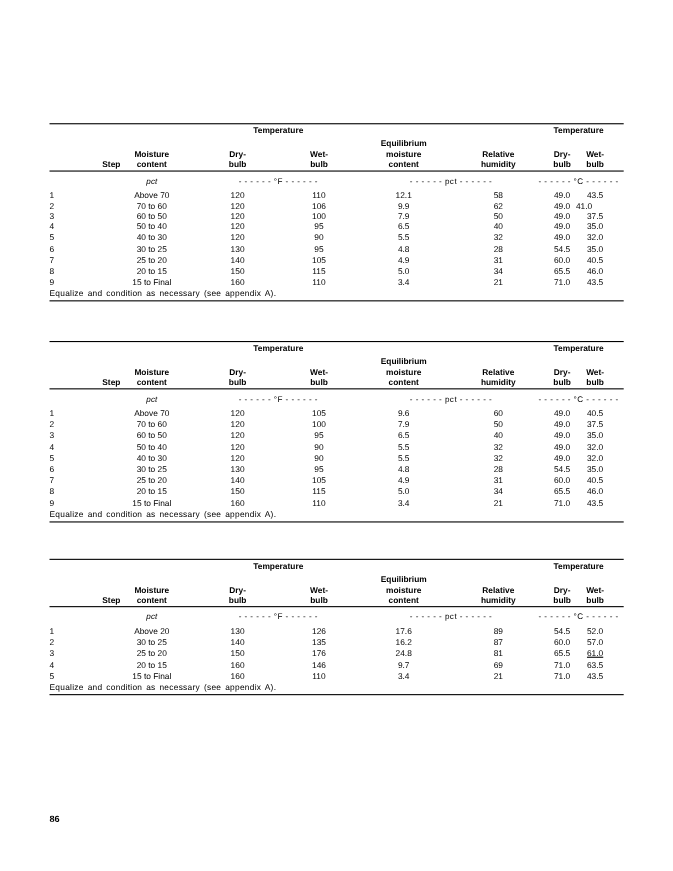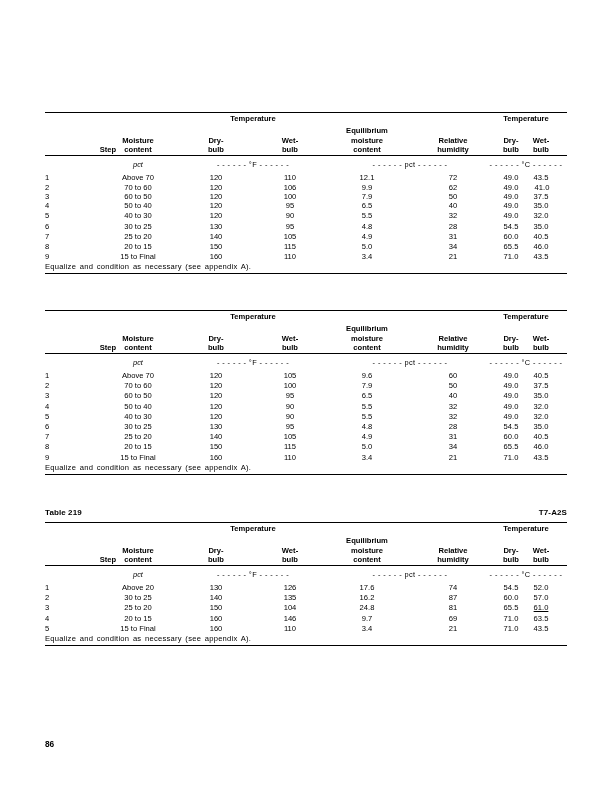--- a/index.html
+++ b/index.html
@@ -78,21 +78,21 @@
     top: 1px;
   }
   .col-head {
     position: absolute;
     font-size: 7.6px;
     font-weight: bold;
     line-height: 9.2px;
     bottom: 1px;
   }
   .col-head.ctr { text-align: center; }
-  .col-head.lft { text-align: center; padding-left: 48px; }
+  .col-head.lft { text-align: left; padding-left: 48px; }
 
   .units-row {
     position: relative;
     height: 17px;
   }
   .unit-cell {
     position: absolute;
     top: 4px;
     font-size: 7.4px;
     font-style: italic;
@@ -170,33 +170,33 @@
           <div class="unit-dash" style="left: 286px; width: 158px;">- - - - - - pct - - - - - -</div>
           <div class="unit-dash" style="left: 440px; width: 82px;">- - - - - - °C - - - - - -</div>
         </div>
         <div class="rows">
           <div class="drow">
             <div class="cell lft" style="left: 0px; width: 30px;">1</div>
             <div class="cell ctr" style="left: 48px; width: 90px;">Above 70</div>
             <div class="cell ctr" style="left: 138px; width: 66px;">120</div>
             <div class="cell ctr" style="left: 212px; width: 66px;">110</div>
             <div class="cell ctr" style="left: 286px; width: 72px;">12.1</div>
-            <div class="cell ctr" style="left: 372px; width: 72px;">72</div>
+            <div class="cell ctr" style="left: 372px; width: 72px;">58</div>
             <div class="cell ctr" style="left: 440px; width: 52px;">49.0</div>
             <div class="cell ctr" style="left: 470px; width: 52px;">43.5</div>
           </div>
           <div class="drow tight">
             <div class="cell lft" style="left: 0px; width: 30px;">2</div>
             <div class="cell ctr" style="left: 48px; width: 90px;">70 to 60</div>
             <div class="cell ctr" style="left: 138px; width: 66px;">120</div>
             <div class="cell ctr" style="left: 212px; width: 66px;">106</div>
             <div class="cell ctr" style="left: 286px; width: 72px;">9.9</div>
             <div class="cell ctr" style="left: 372px; width: 72px;">62</div>
             <div class="cell ctr" style="left: 440px; width: 52px;">49.0</div>
-            <div class="cell ctr" style="left: 471px; width: 52px;">41.0</div>
+            <div class="cell ctr" style="left: 460px; width: 52px;">41.0</div>
           </div>
           <div class="drow tight">
             <div class="cell lft" style="left: 0px; width: 30px;">3</div>
             <div class="cell ctr" style="left: 48px; width: 90px;">60 to 50</div>
             <div class="cell ctr" style="left: 138px; width: 66px;">120</div>
             <div class="cell ctr" style="left: 212px; width: 66px;">100</div>
             <div class="cell ctr" style="left: 286px; width: 72px;">7.9</div>
             <div class="cell ctr" style="left: 372px; width: 72px;">50</div>
             <div class="cell ctr" style="left: 440px; width: 52px;">49.0</div>
             <div class="cell ctr" style="left: 470px; width: 52px;">37.5</div>
@@ -375,24 +375,20 @@
             <div class="cell ctr" style="left: 286px; width: 72px;">3.4</div>
             <div class="cell ctr" style="left: 372px; width: 72px;">21</div>
             <div class="cell ctr" style="left: 440px; width: 52px;">71.0</div>
             <div class="cell ctr" style="left: 470px; width: 52px;">43.5</div>
           </div>
         </div>
         <div class="footnote">Equalize and condition as necessary (see appendix A).</div>
         <div class="rule-bottom"></div>
       </div>
       <div class="table-block" style="top: 508px;">
-        <div class="tbl-caption">
-          <span class="tbl-num">Table 219</span>
-          <span class="tbl-code">T7-A2S</span>
-        </div>
         <div class="rule-thick"></div>
         <div class="hdr">
           <div class="grp-label" style="left: 138px; width: 140px;">Temperature</div>
           <div class="grp-label" style="left: 440px; width: 82px;">Temperature</div>
           <div class="col-head lft" style="left: 0px; width: 30px;">Step</div>
           <div class="col-head ctr" style="left: 48px; width: 90px;">Moisture<br>content</div>
           <div class="col-head ctr" style="left: 138px; width: 66px;">Dry-<br>bulb</div>
           <div class="col-head ctr" style="left: 212px; width: 66px;">Wet-<br>bulb</div>
           <div class="col-head ctr" style="left: 286px; width: 72px;">Equilibrium<br>moisture<br>content</div>
           <div class="col-head ctr" style="left: 372px; width: 72px;">Relative<br>humidity</div>
@@ -406,39 +402,39 @@
           <div class="unit-dash" style="left: 286px; width: 158px;">- - - - - - pct - - - - - -</div>
           <div class="unit-dash" style="left: 440px; width: 82px;">- - - - - - °C - - - - - -</div>
         </div>
         <div class="rows">
           <div class="drow">
             <div class="cell lft" style="left: 0px; width: 30px;">1</div>
             <div class="cell ctr" style="left: 48px; width: 90px;">Above 20</div>
             <div class="cell ctr" style="left: 138px; width: 66px;">130</div>
             <div class="cell ctr" style="left: 212px; width: 66px;">126</div>
             <div class="cell ctr" style="left: 286px; width: 72px;">17.6</div>
-            <div class="cell ctr" style="left: 372px; width: 72px;">74</div>
+            <div class="cell ctr" style="left: 372px; width: 72px;">89</div>
             <div class="cell ctr" style="left: 440px; width: 52px;">54.5</div>
             <div class="cell ctr" style="left: 470px; width: 52px;">52.0</div>
           </div>
           <div class="drow">
             <div class="cell lft" style="left: 0px; width: 30px;">2</div>
             <div class="cell ctr" style="left: 48px; width: 90px;">30 to 25</div>
             <div class="cell ctr" style="left: 138px; width: 66px;">140</div>
             <div class="cell ctr" style="left: 212px; width: 66px;">135</div>
             <div class="cell ctr" style="left: 286px; width: 72px;">16.2</div>
             <div class="cell ctr" style="left: 372px; width: 72px;">87</div>
             <div class="cell ctr" style="left: 440px; width: 52px;">60.0</div>
             <div class="cell ctr" style="left: 470px; width: 52px;">57.0</div>
           </div>
           <div class="drow">
             <div class="cell lft" style="left: 0px; width: 30px;">3</div>
             <div class="cell ctr" style="left: 48px; width: 90px;">25 to 20</div>
             <div class="cell ctr" style="left: 138px; width: 66px;">150</div>
-            <div class="cell ctr" style="left: 212px; width: 66px;">104</div>
+            <div class="cell ctr" style="left: 212px; width: 66px;">176</div>
             <div class="cell ctr" style="left: 286px; width: 72px;">24.8</div>
             <div class="cell ctr" style="left: 372px; width: 72px;">81</div>
             <div class="cell ctr" style="left: 440px; width: 52px;">65.5</div>
             <div class="cell ctr" style="left: 470px; width: 52px; text-decoration: underline;">61.0</div>
           </div>
           <div class="drow">
             <div class="cell lft" style="left: 0px; width: 30px;">4</div>
             <div class="cell ctr" style="left: 48px; width: 90px;">20 to 15</div>
             <div class="cell ctr" style="left: 138px; width: 66px;">160</div>
             <div class="cell ctr" style="left: 212px; width: 66px;">146</div>

